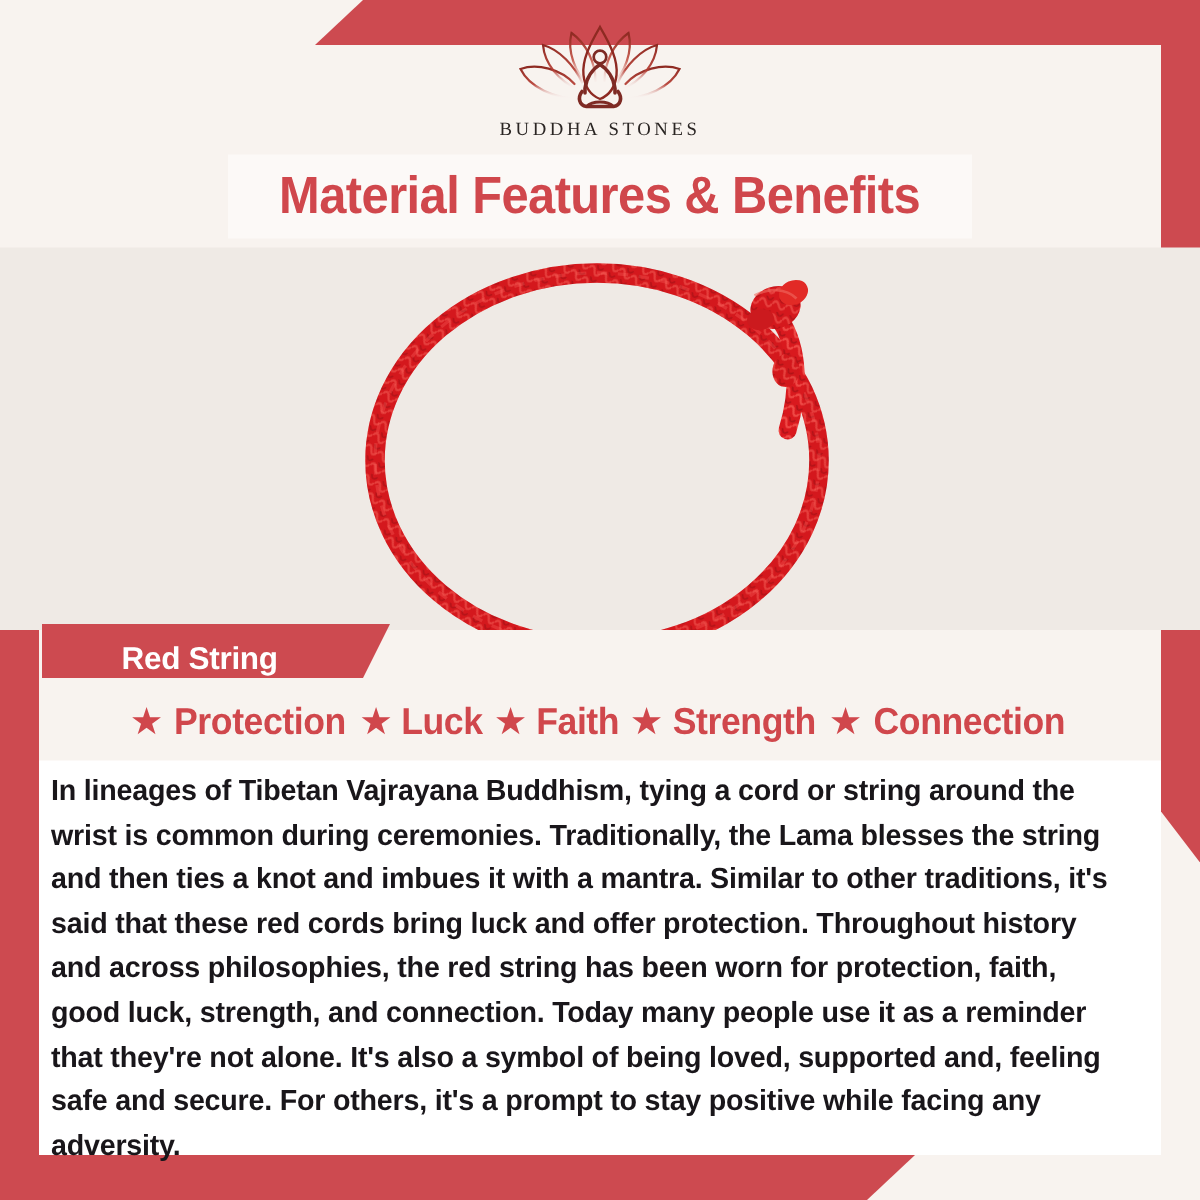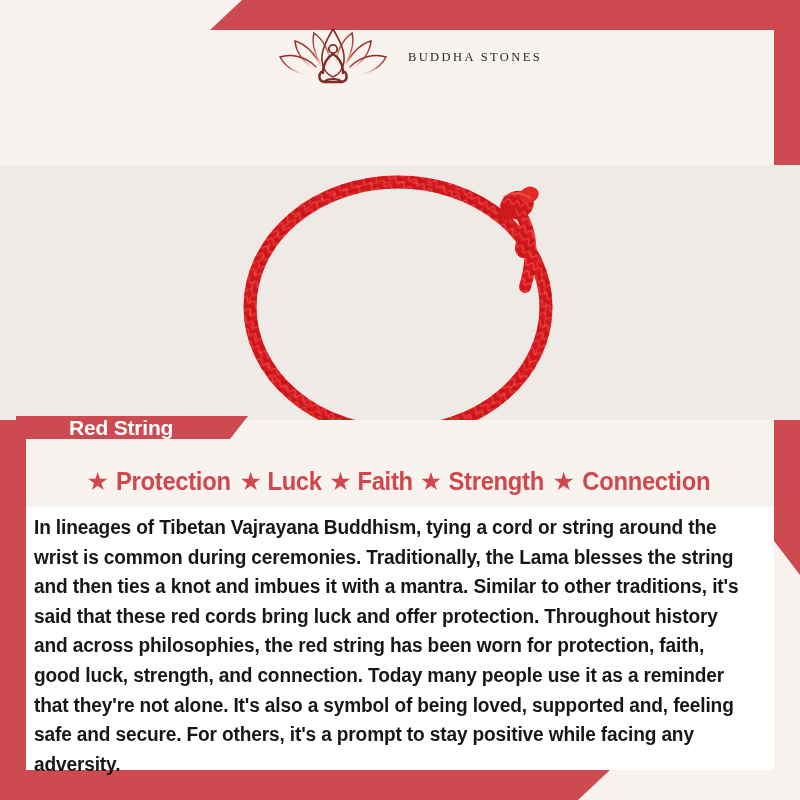--- a/index.html
+++ b/index.html
@@ -36,21 +36,21 @@
   }
   
   #band-bottom {
     left:0; bottom:0; width:610px; height:30px;
     clip-path: polygon(0 0, 100% 0, calc(100% - 32px) 100%, 0 100%);
   }
 
   
   #logo-area {
     position:absolute; top:14px; left:0; width:800px; height:86px;
-    display:flex; flex-direction:row; align-items:center; justify-content:center;
+    display:flex; flex-direction:column; align-items:center; justify-content:flex-start;
   }
   #logo-mark { width:150px; height:64px; display:block; }
   #logo-word {
     margin-top:1px;
     font-family:"Liberation Serif", serif;
     font-size:12.5px; letter-spacing:2.4px; color:#2a2523; font-weight:400;
   }
 
   
   #title-panel {
@@ -70,24 +70,24 @@
   
   #photo {
     position:absolute; top:165px; left:0; width:800px; height:255px;
     background:#efeae5;
     overflow:hidden;
   }
   #bracelet { position:absolute; top:-4px; left:0; width:800px; height:262px; }
 
   
   #label-banner {
-    position:absolute; top:416px; left:16px; width:232px; height:23px;
+    position:absolute; top:416px; left:28px; width:232px; height:36px;
     background:#cd4a50;
     clip-path: polygon(0 0, 100% 0, calc(100% - 18px) 100%, 0 100%);
-    display:flex; align-items:flex-start;
+    display:flex; align-items:flex-end;
   }
   #label-text {
     color:#ffffff; font-size:21px; font-weight:bold;
     margin-left:53px; letter-spacing:-0.2px; white-space:nowrap;
   }
 
   
   #features {
     position:absolute; top:455px; left:26px; width:748px; height:52px;
     background:#f8f3ef;
@@ -161,20 +161,23 @@
 
       <circle cx="75" cy="24" r="4.2" fill="none" stroke="#7e2a24" stroke-width="1.8"></circle>
       <path d="M75 29 C70 32, 66 38, 65 45 L65 48" fill="none" stroke="#7e2a24" stroke-width="2.4" stroke-linecap="round"></path>
       <path d="M75 29 C80 32, 84 38, 85 45 L85 48" fill="none" stroke="#7e2a24" stroke-width="2.4" stroke-linecap="round"></path>
       <path d="M63 47 C60 51, 61 56, 66 57 L84 57 C89 56, 90 51, 87 47" fill="none" stroke="#7e2a24" stroke-width="2.4" stroke-linecap="round"></path>
       <path d="M66 57 C70 53, 80 53, 84 57" fill="none" stroke="#7e2a24" stroke-width="2"></path>
     </svg>
     <div id="logo-word">BUDDHA STONES</div>
   </div>
 
+  <div id="title-panel">
+    <div id="title-text">Material Features &amp; Benefits</div>
+  </div>
 
   <div id="photo">
     <svg id="bracelet" viewBox="0 0 800 262">
       <defs>
         <linearGradient id="cordShade" x1="0" y1="0" x2="1" y2="1">
           <stop offset="0%" stop-color="#e8272b"></stop>
           <stop offset="50%" stop-color="#d91a1f"></stop>
           <stop offset="100%" stop-color="#c1141a"></stop>
         </linearGradient>
         <pattern id="braid" width="9" height="9" patternUnits="userSpaceOnUse" patternTransform="rotate(32)">

